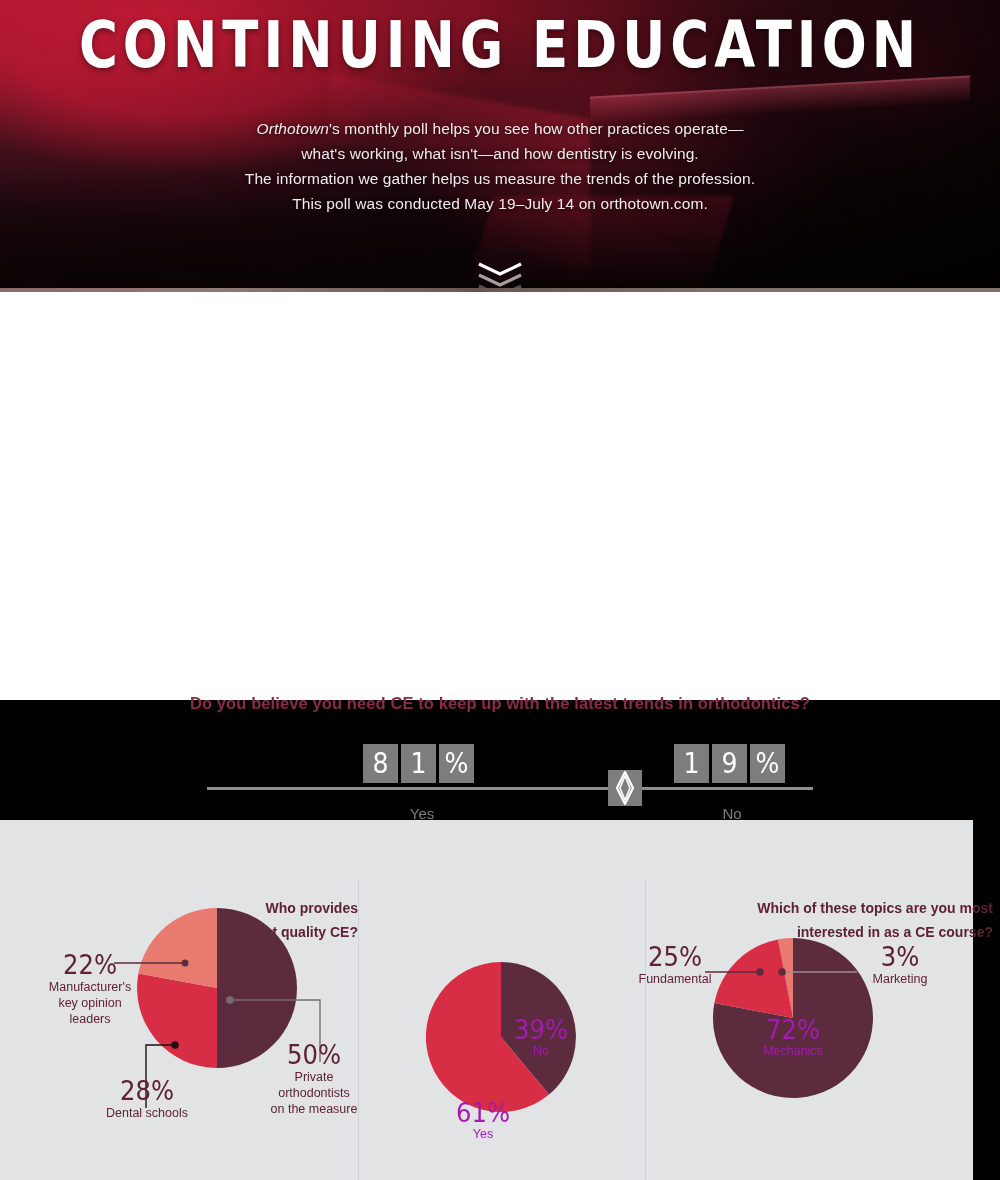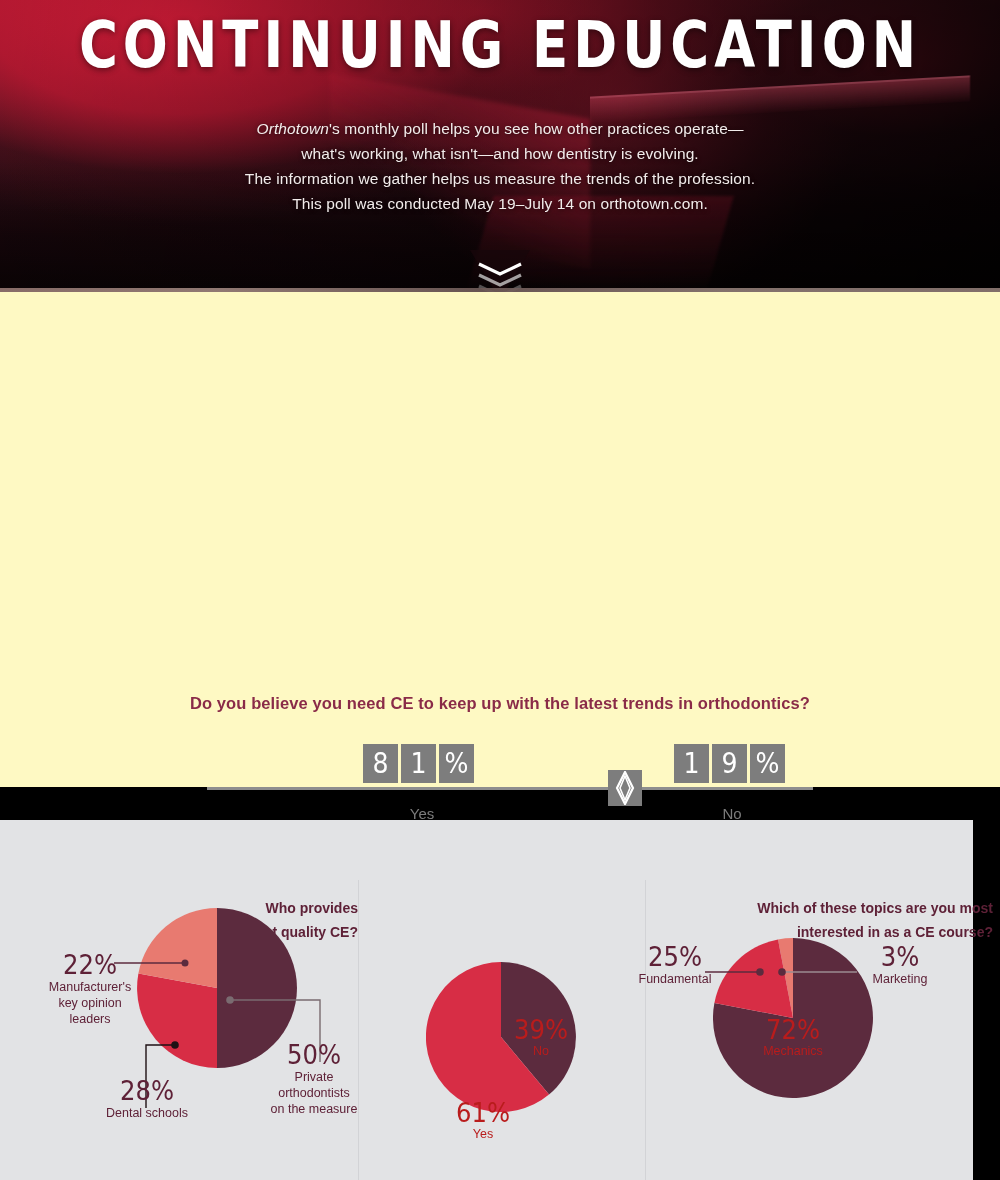--- a/index.html
+++ b/index.html
@@ -98,22 +98,22 @@
 
   .hero-bottom-band {
     position: absolute; left: 0; top: 288px; width: 1000px; height: 36px;
     background: linear-gradient(95deg, #91746f 0%, #9b827b 22%, #6e5a57 48%, #8d7a74 72%, #8b7772 100%);
     opacity: 0.93;
   }
 
   
   .mid {
     position: relative;
-    width: 1000px; height: 495px;
-    background: #fef9c3;
+    width: 1000px; height: 408px;
+    background: #ffffff;
     padding-left: 21px;
   }
   .q1-title {
     position: absolute; top: 402px; left: 0; width: 1000px;
     text-align: center;
     color: #8a2b48;
     font-size: 16.5px;
     font-weight: 700;
     letter-spacing: 0.1px;
   }
@@ -210,21 +210,21 @@
   }
   .pie-cap {
     position: absolute; color: #5e2137; text-align: center;
   }
   .pie-cap .big {
     font-family: "Liberation Sans Narrow", "DejaVu Sans Condensed", "Liberation Sans", sans-serif;
     font-size: 27px; line-height: 29px; display:block; letter-spacing:0px;
   }
   .pie-cap .small { font-size: 12.5px; line-height: 16px; display:block; }
 
-  .pie-inlabel { position: absolute; color:#b91c1c; text-align:center; }
+  .pie-inlabel { position: absolute; color:#a21caf; text-align:center; }
   .pie-inlabel .big {
     font-family: "Liberation Sans Narrow", "DejaVu Sans Condensed", "Liberation Sans", sans-serif;
     font-size: 27px; line-height: 29px; display:block;
   }
   .pie-inlabel .small { font-size: 12.5px; line-height: 15px; display:block; }
 </style>
 </head>
 <body>
 
 <div class="page">

